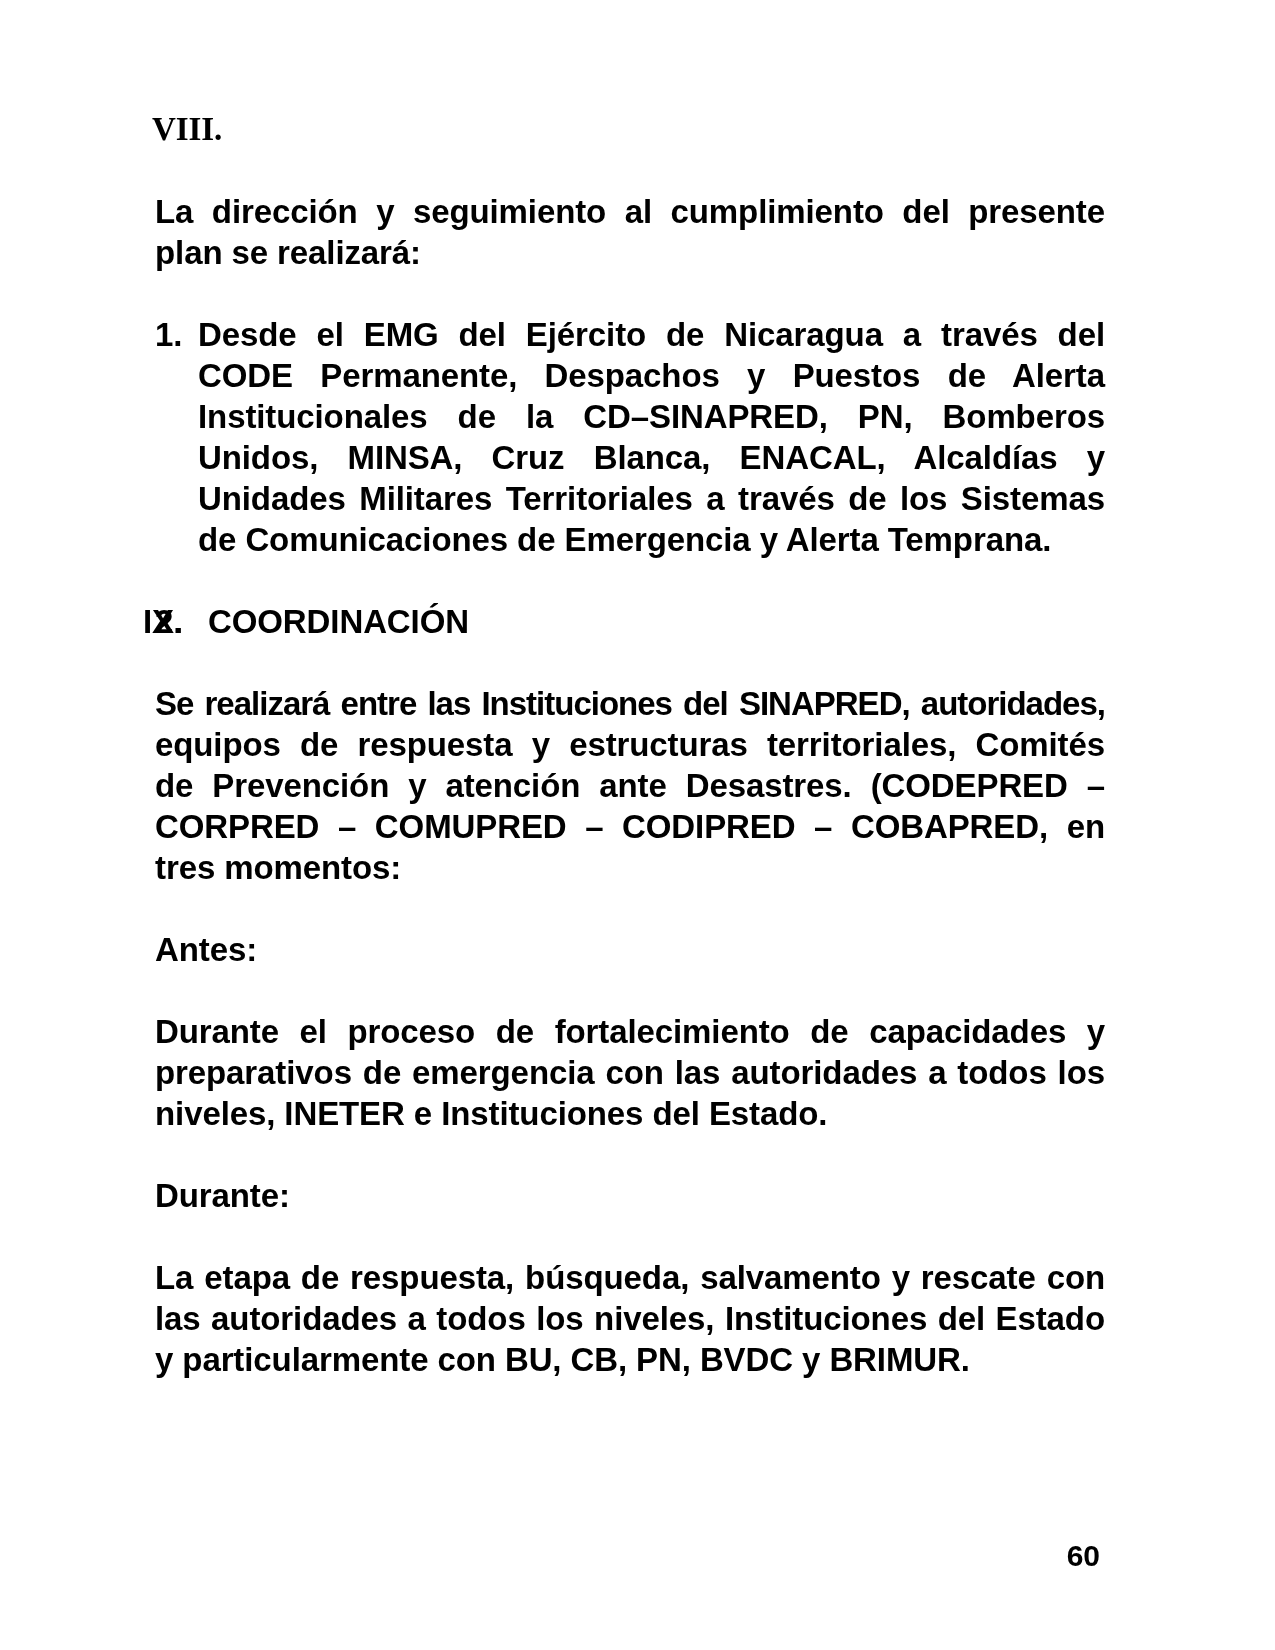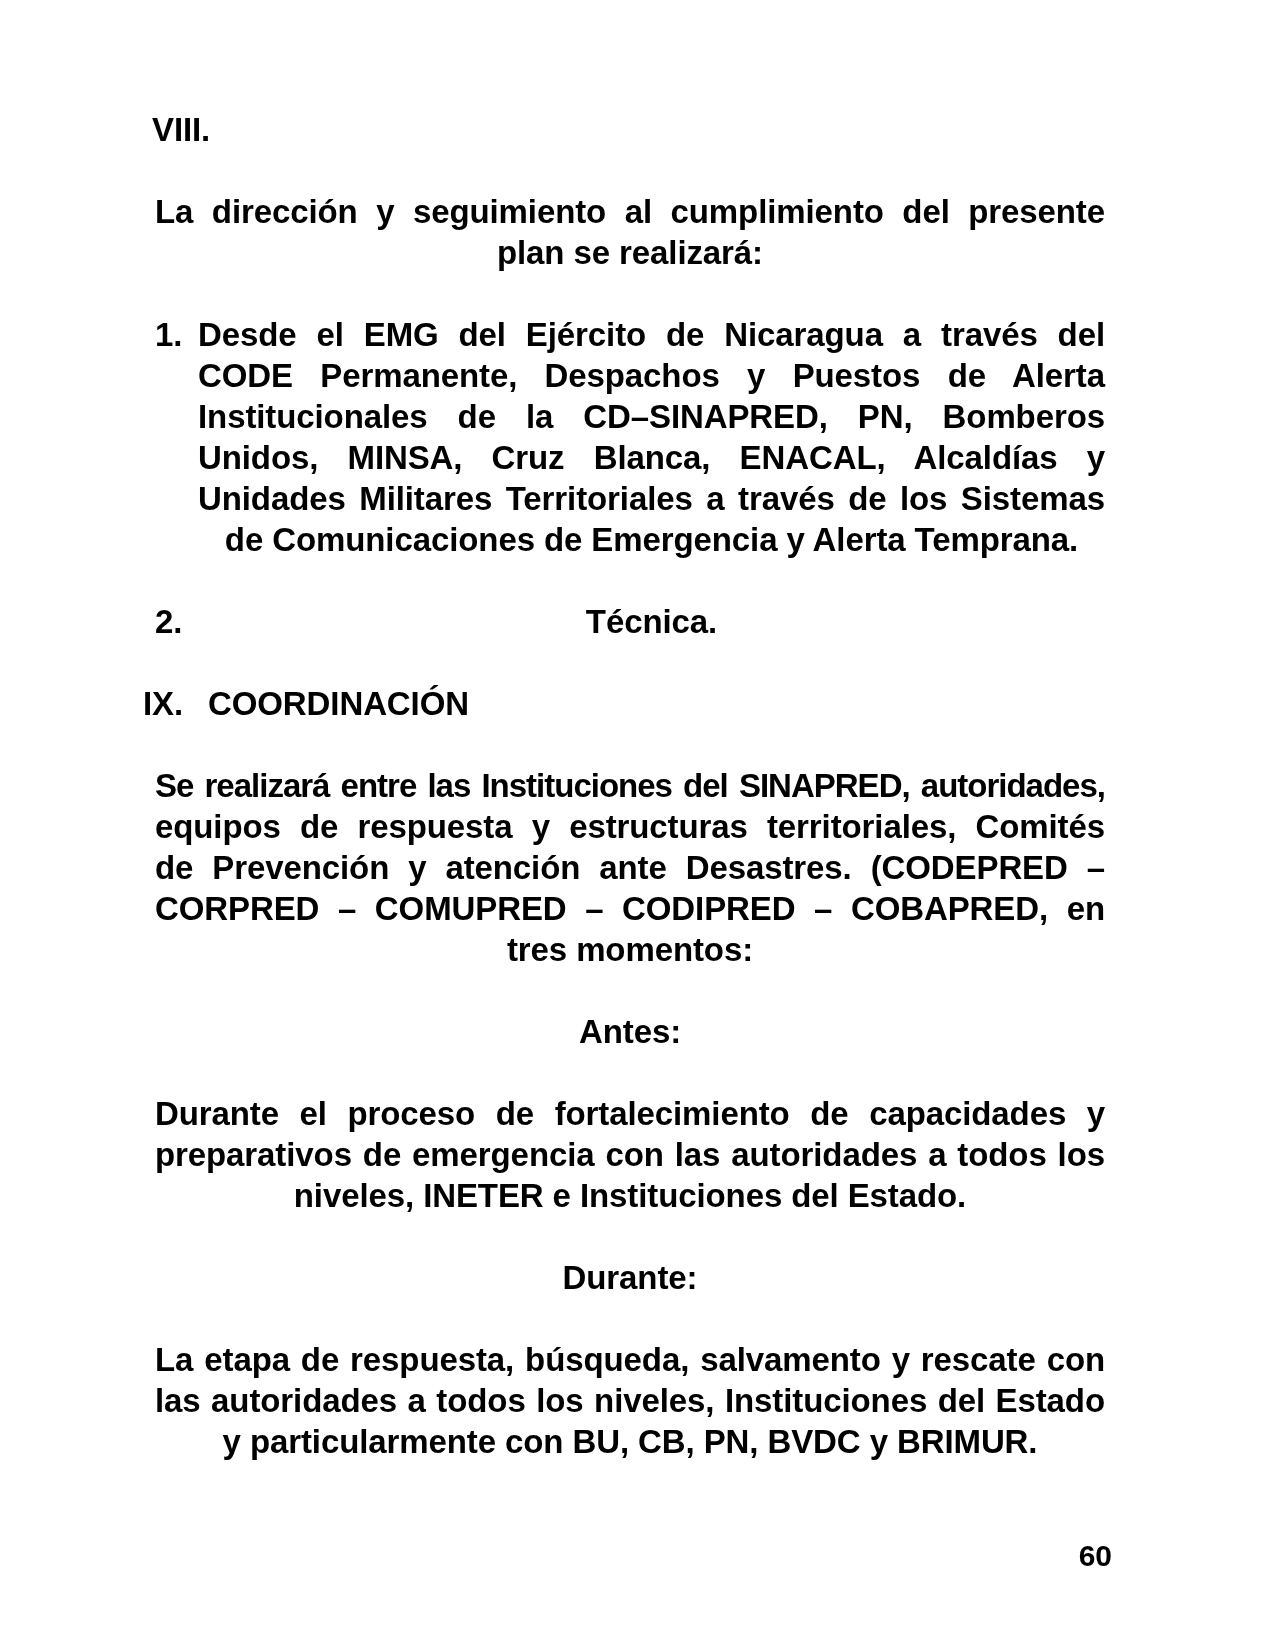--- a/index.html
+++ b/index.html
@@ -24,39 +24,39 @@
     line-height: 41px;
     letter-spacing: -0.1px;
   }
   .block { margin-bottom: 41px; }
   .block:last-child { margin-bottom: 0; }
 
   
   .heading { display: flex; white-space: nowrap; }
   .heading .hnum { flex: 0 0 auto; }
   .heading-viii { margin-left: -3px; }
-  .heading-viii .hnum { width: 83px; }
+  .heading-viii .hnum { width: 83px; font-family: Liberation Serif, serif; }
   .heading-ix { margin-left: -37px; text-align: center; }
   .heading-ix .hnum { width: 90px; }
 
   
   .jl { text-align: justify; text-align-last: justify; }
   
-  .ll { text-align: center; }
+  .ll { text-align: left; }
   
   .tight { letter-spacing: -1px; word-spacing: -1px; }
 
   
   .numbered { position: relative; padding-left: 43px; }
   .numbered .inum { position: absolute; left: 0; top: 0; }
 
   .pagenum {
     position: absolute;
     top: 1538px;
-    right: 163px;
+    right: 175px;
     font-size: 30px;
     line-height: 36px;
   }
 </style>
 </head>
 <body>
 
 <div class="page">
   <div class="content">
 
@@ -74,21 +74,20 @@
       <div class="jl">Desde el EMG del Ejército de Nicaragua a través del</div>
       <div class="jl">CODE Permanente, Despachos y Puestos de Alerta</div>
       <div class="jl">Institucionales de la CD–SINAPRED, PN, Bomberos</div>
       <div class="jl">Unidos, MINSA, Cruz Blanca, ENACAL, Alcaldías y</div>
       <div class="jl">Unidades Militares Territoriales a través de los Sistemas</div>
       <div class="ll">de Comunicaciones de Emergencia y Alerta Temprana.</div>
     </div>
 
     <div class="block numbered">
       <span class="inum">2.</span>
-      <div class="ll">Técnica.</div>
     </div>
 
     <div class="block heading heading-ix">
       <span class="hnum">IX.</span>
       <span class="htitle">COORDINACIÓN</span>
     </div>
 
     <div class="block">
       <div class="jl tight">Se realizará entre las Instituciones del SINAPRED, autoridades,</div>
       <div class="jl">equipos de respuesta y estructuras territoriales, Comités</div>

